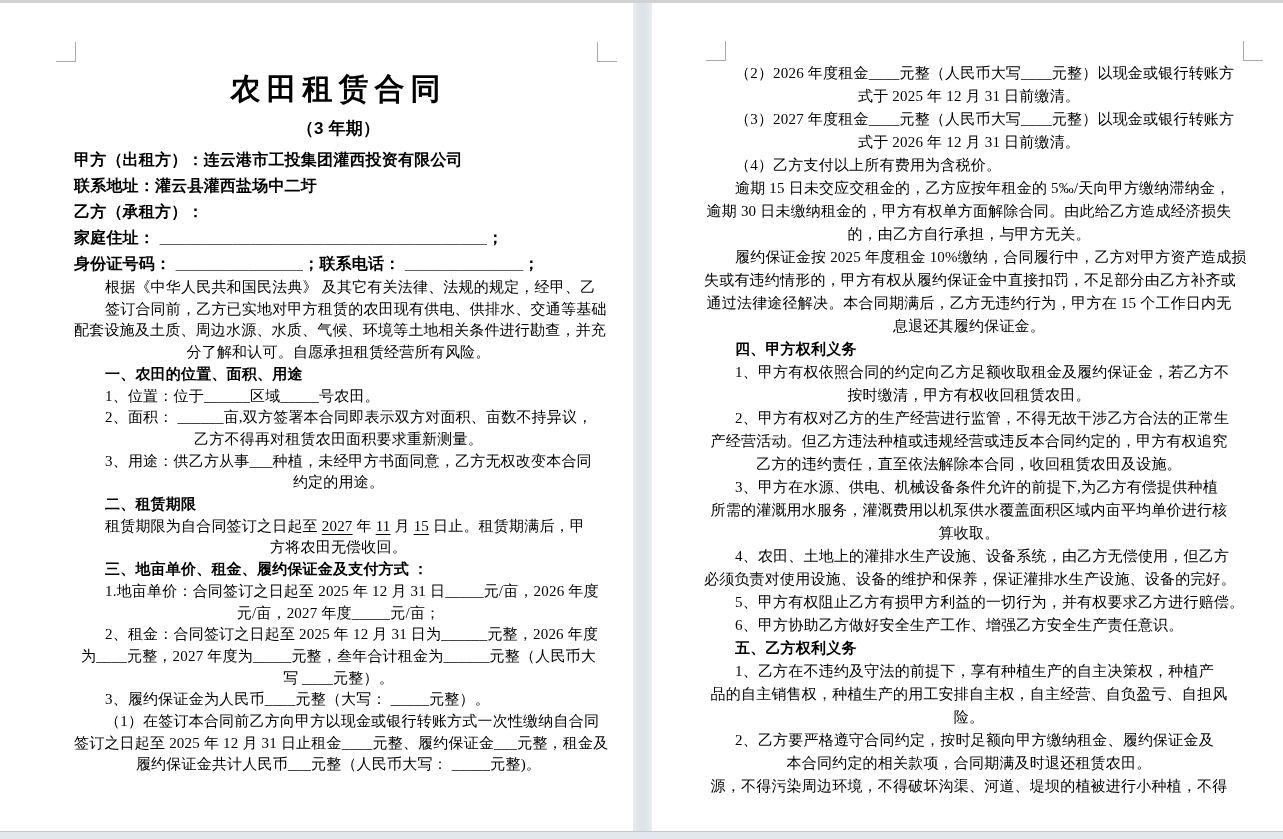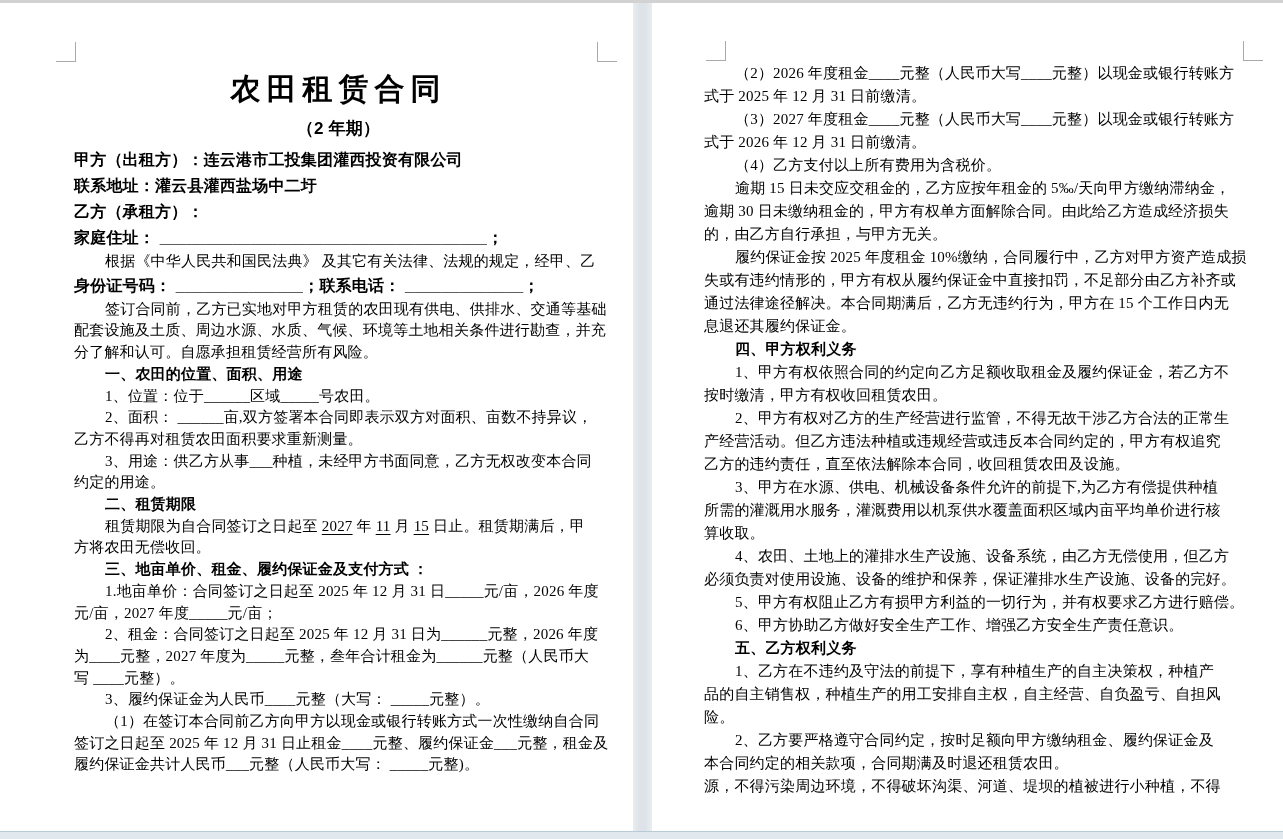--- a/index.html
+++ b/index.html
@@ -77,43 +77,43 @@
     font-weight: bold;
     font-size: 16px;
     line-height: 26px;
   }
   .line.heading {
     font-family: Liberation Serif, serif;
     font-weight: bold;
     text-indent: 31px;
   }
   .line.body-indent { text-indent: 31px; }
-  .line.body { text-indent: 0; }
+  .line.body { text-indent: 0; text-align: center; }
 
   .u { text-decoration: underline; text-underline-offset: 3px; }
 </style>
 </head>
 <body>
 
 <div class="top-strip"></div>
 
 <div class="workspace">
 
   <div class="page page-left">
     <div class="crop tl" style="left:56px; top:39px;"></div>
     <div class="crop tr" style="left:597px; top:39px;"></div>
     <div class="content content-left">
         <div class="line title">农田租赁合同</div>
-        <div class="line subtitle">（2 年期）</div>
+        <div class="line subtitle">（3 年期）</div>
         <div class="line party">甲方（出租方）：连云港市工投集团灌西投资有限公司</div>
         <div class="line party">联系地址：灌云县灌西盐场中二圩</div>
         <div class="line party">乙方（承租方）：</div>
         <div class="line party">家庭住址： ____________________________________；</div>
+        <div class="line party">身份证号码： ______________；联系电话： _____________；</div>
         <div class="line body-indent">根据《中华人民共和国民法典》 及其它有关法律、法规的规定，经甲、乙</div>
-        <div class="line party">身份证号码： ______________；联系电话： _____________；</div>
         <div class="line body-indent">签订合同前，乙方已实地对甲方租赁的农田现有供电、供排水、交通等基础</div>
         <div class="line body">配套设施及土质、周边水源、水质、气候、环境等土地相关条件进行勘查，并充</div>
         <div class="line body">分了解和认可。自愿承担租赁经营所有风险。</div>
         <div class="line heading">一、农田的位置、面积、用途</div>
         <div class="line body-indent">1、位置：位于______区域_____号农田。</div>
         <div class="line body-indent">2、面积： ______亩,双方签署本合同即表示双方对面积、亩数不持异议，</div>
         <div class="line body">乙方不得再对租赁农田面积要求重新测量。</div>
         <div class="line body-indent">3、用途：供乙方从事___种植，未经甲方书面同意，乙方无权改变本合同</div>
         <div class="line body">约定的用途。</div>
         <div class="line heading">二、租赁期限</div>

